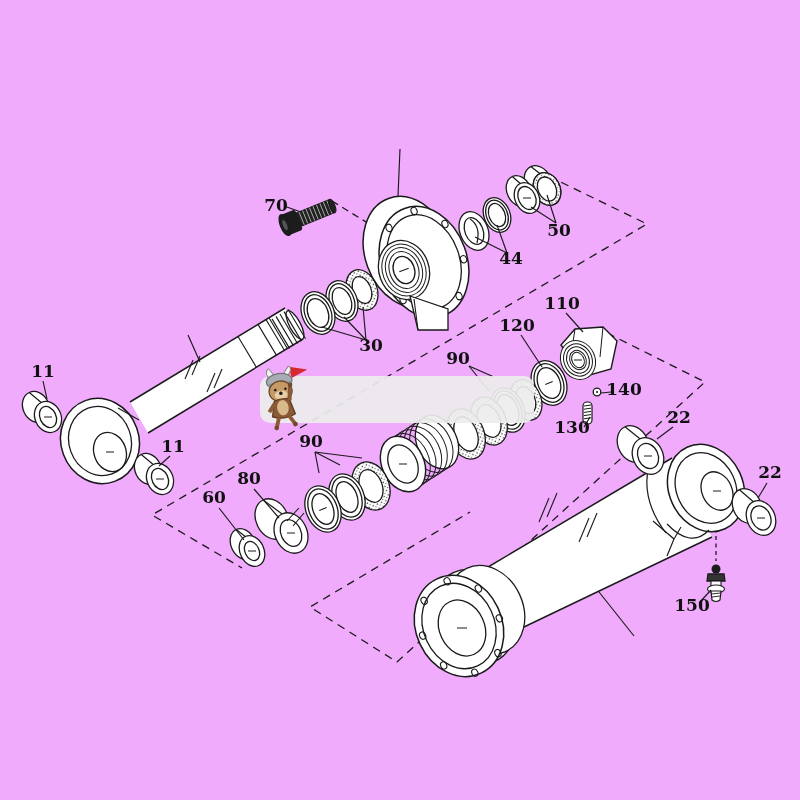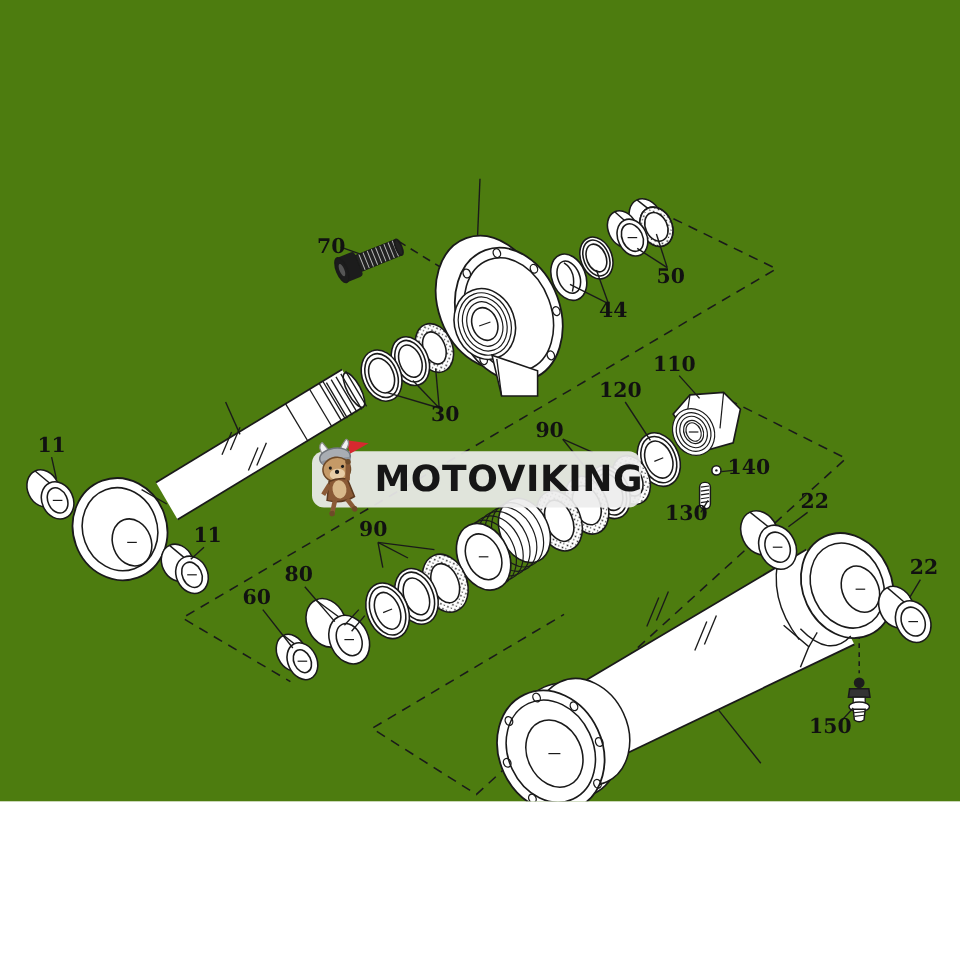--- a/index.html
+++ b/index.html
@@ -1,16 +1,16 @@
 <!DOCTYPE html>
 <html><head>
 <meta charset="utf-8">
 <style>
   html,body{margin:0;padding:0;background:#fff;}
-  #stage{position:relative;width:800px;height:668px;background:#4d7c0f;overflow:hidden;
+  #stage{position:relative;width:800px;height:800px;background:#f0abfc;overflow:hidden;
          font-family:"Liberation Sans",sans-serif;}
   #diagram{position:absolute;left:0;top:0;}
   .plabel{font-family:"DejaVu Serif",serif;font-weight:bold;font-size:17px;fill:#111;}
   .logo-band{position:absolute;left:260px;top:376px;width:274px;height:47px;
              background:rgba(237,237,237,0.92);border-radius:10px;z-index:5;
              display:flex;align-items:center;}
   .brand{margin-left:52px;font-family:"DejaVu Sans",sans-serif;font-weight:800;
          font-size:30px;letter-spacing:0.5px;color:#161616;white-space:nowrap;}
   .mascot{position:absolute;left:2px;top:-10px;transform:rotate(-8deg);}
 </style>
@@ -395,15 +395,14 @@
       <path d="M9,26 Q15,24 21,26 L24,38 Q15,42 6,38 Z" fill="#8a5a36" stroke="#5d3a20"></path>
       <ellipse cx="15" cy="32" rx="4.5" ry="6" fill="#d9b98b"></ellipse>
       <line x1="21" y1="27" x2="23" y2="15" stroke="#8a5a36" stroke-width="3"></line>
       <circle cx="23" cy="15" r="1.8" fill="#6e4a28"></circle>
       <line x1="9" y1="28" x2="4" y2="34" stroke="#8a5a36" stroke-width="3"></line>
       <line x1="11" y1="39" x2="8" y2="47" stroke="#8a5a36" stroke-width="3"></line>
       <line x1="19" y1="39" x2="23" y2="46" stroke="#8a5a36" stroke-width="3"></line>
       <circle cx="8" cy="47" r="1.8" fill="#6e4a28"></circle>
       <circle cx="23" cy="46" r="1.8" fill="#6e4a28"></circle>
     </svg>
-    <span class="brand">MOTOVIKING</span>
   </div>
 </div>
 
 </body></html>

